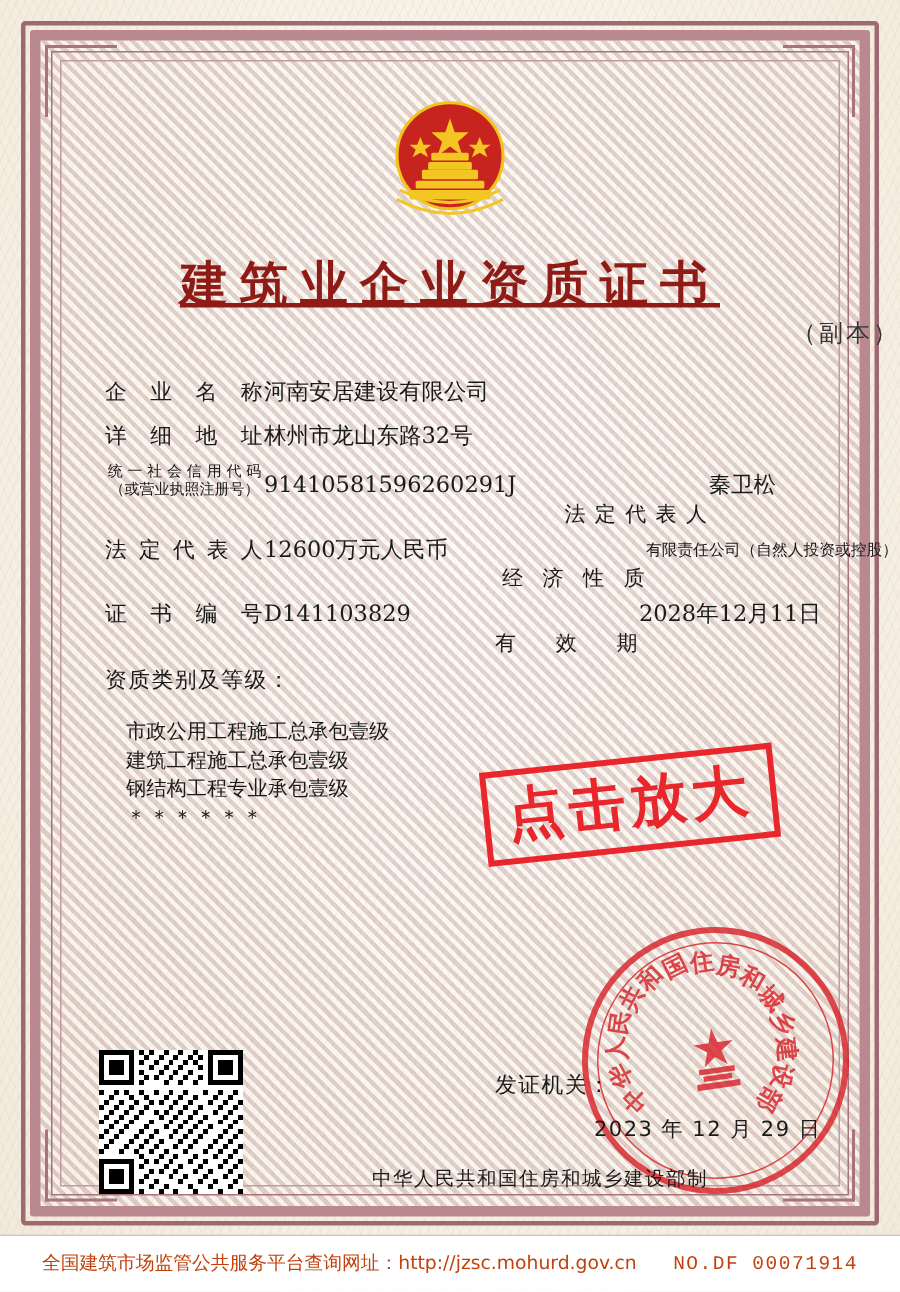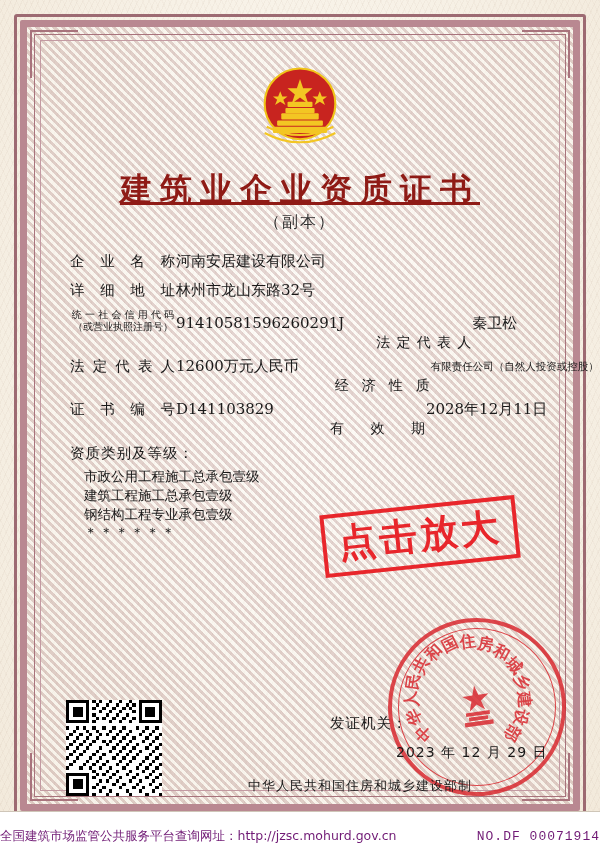--- a/index.html
+++ b/index.html
@@ -83,21 +83,21 @@
     font-size: 32px;
     font-weight: bold;
     letter-spacing: 8px;
     color: #8f1b16;
     text-decoration: underline;
   }
   #subtitle {
     position: absolute;
     top: 212px;
     left: 0; right: 0;
-    text-align: center;
+    text-align: right;
     font-family: "DejaVu Sans", sans-serif;
     font-size: 16px;
     color: #333333;
     letter-spacing: 2px;
   }
 
   
   #fields {
     position: absolute;
     left: 70px;
@@ -158,21 +158,21 @@
   .val.tiny {
     font-size: 10.5px;
     padding-top: 5px;
   }
   #grade-block {
     margin-top: 6px;
   }
   #grade-title {
     font-size: 14.5px;
     letter-spacing: 1px;
-    margin-bottom: 4px;
+    margin-bottom: 16px;
   }
   .grade-line {
     font-size: 13.5px;
     margin-left: 14px;
     line-height: 19px;
     color: #1a1a1a;
   }
   .stars {
     font-size: 13.5px;
     margin-left: 14px;
@@ -274,31 +274,31 @@
     width: 96px;
     height: 96px;
     background: #ffffff;
   }
 
   
   #footer {
     position: absolute;
     left: 0; right: 0;
     bottom: 0;
-    height: 50px;
+    height: 38px;
     background: #ffffff;
     border-top: 1px solid #cfc6b8;
     display: flex;
     align-items: center;
     justify-content: space-between;
-    padding: 0 0;
+    padding: 0 28px;
     box-sizing: border-box;
     font-family: "DejaVu Sans", sans-serif;
     font-size: 12.5px;
-    color: #701a75;
+    color: #c2410c;
   }
   #footer-no {
     font-family: "Liberation Mono", monospace;
     font-size: 13px;
     letter-spacing: 1px;
   }
 </style>
 </head>
 <body>
 

